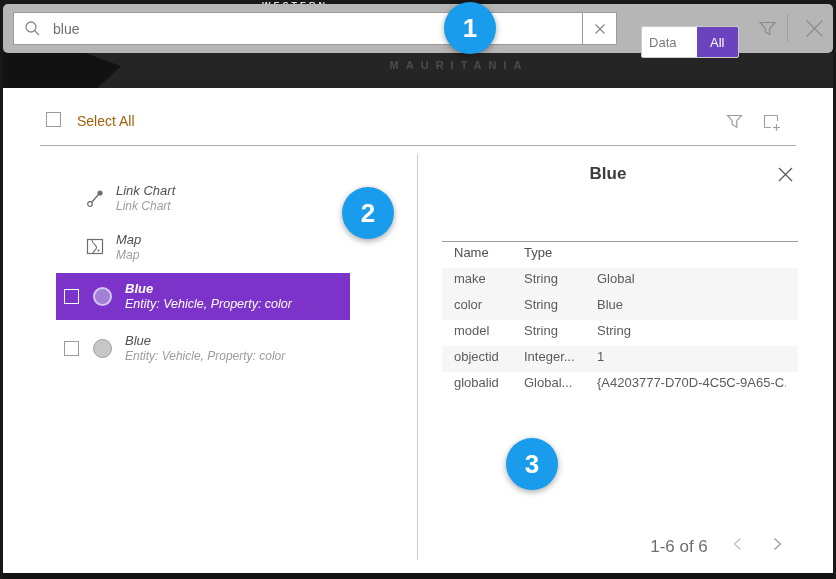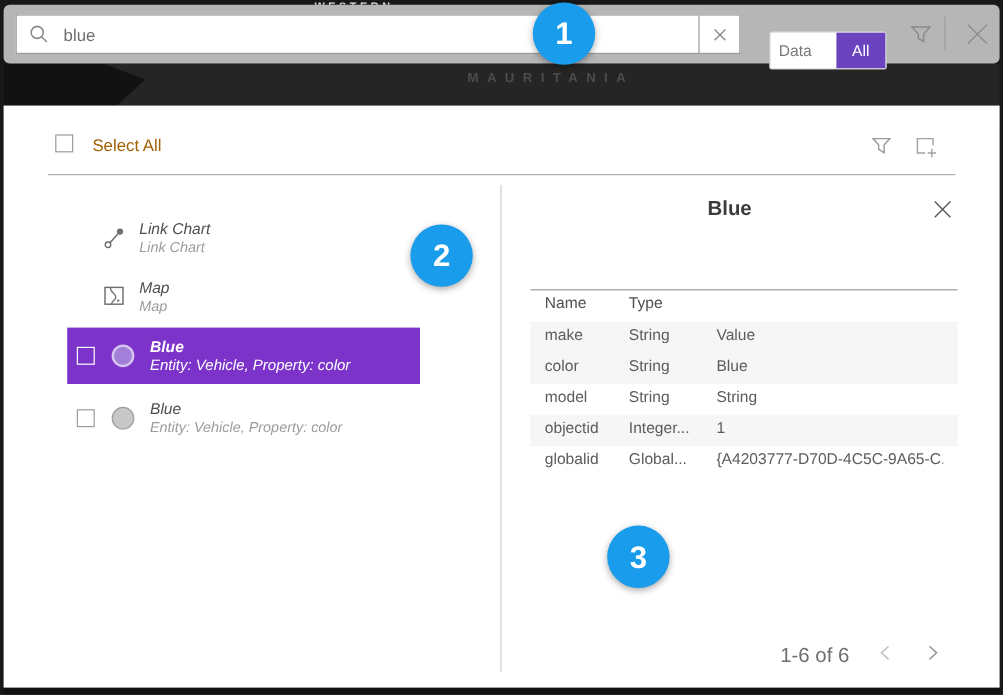--- a/index.html
+++ b/index.html
@@ -186,21 +186,21 @@
     </div>
 
     <div class="det-table">
       <div class="trow thead">
         <span class="tcell">Name</span>
         <span class="tcell">Type</span>
       </div>
       <div class="trow">
         <span class="tcell">make</span>
         <span class="tcell">String</span>
-        <span class="tcell">Value</span>
+        <span class="tcell">Global</span>
       </div>
       <div class="trow alt">
         <span class="tcell">color</span>
         <span class="tcell">String</span>
         <span class="tcell">Blue</span>
       </div>
       <div class="trow alt">
         <span class="tcell">model</span>
         <span class="tcell">String</span>
         <span class="tcell">String</span>

